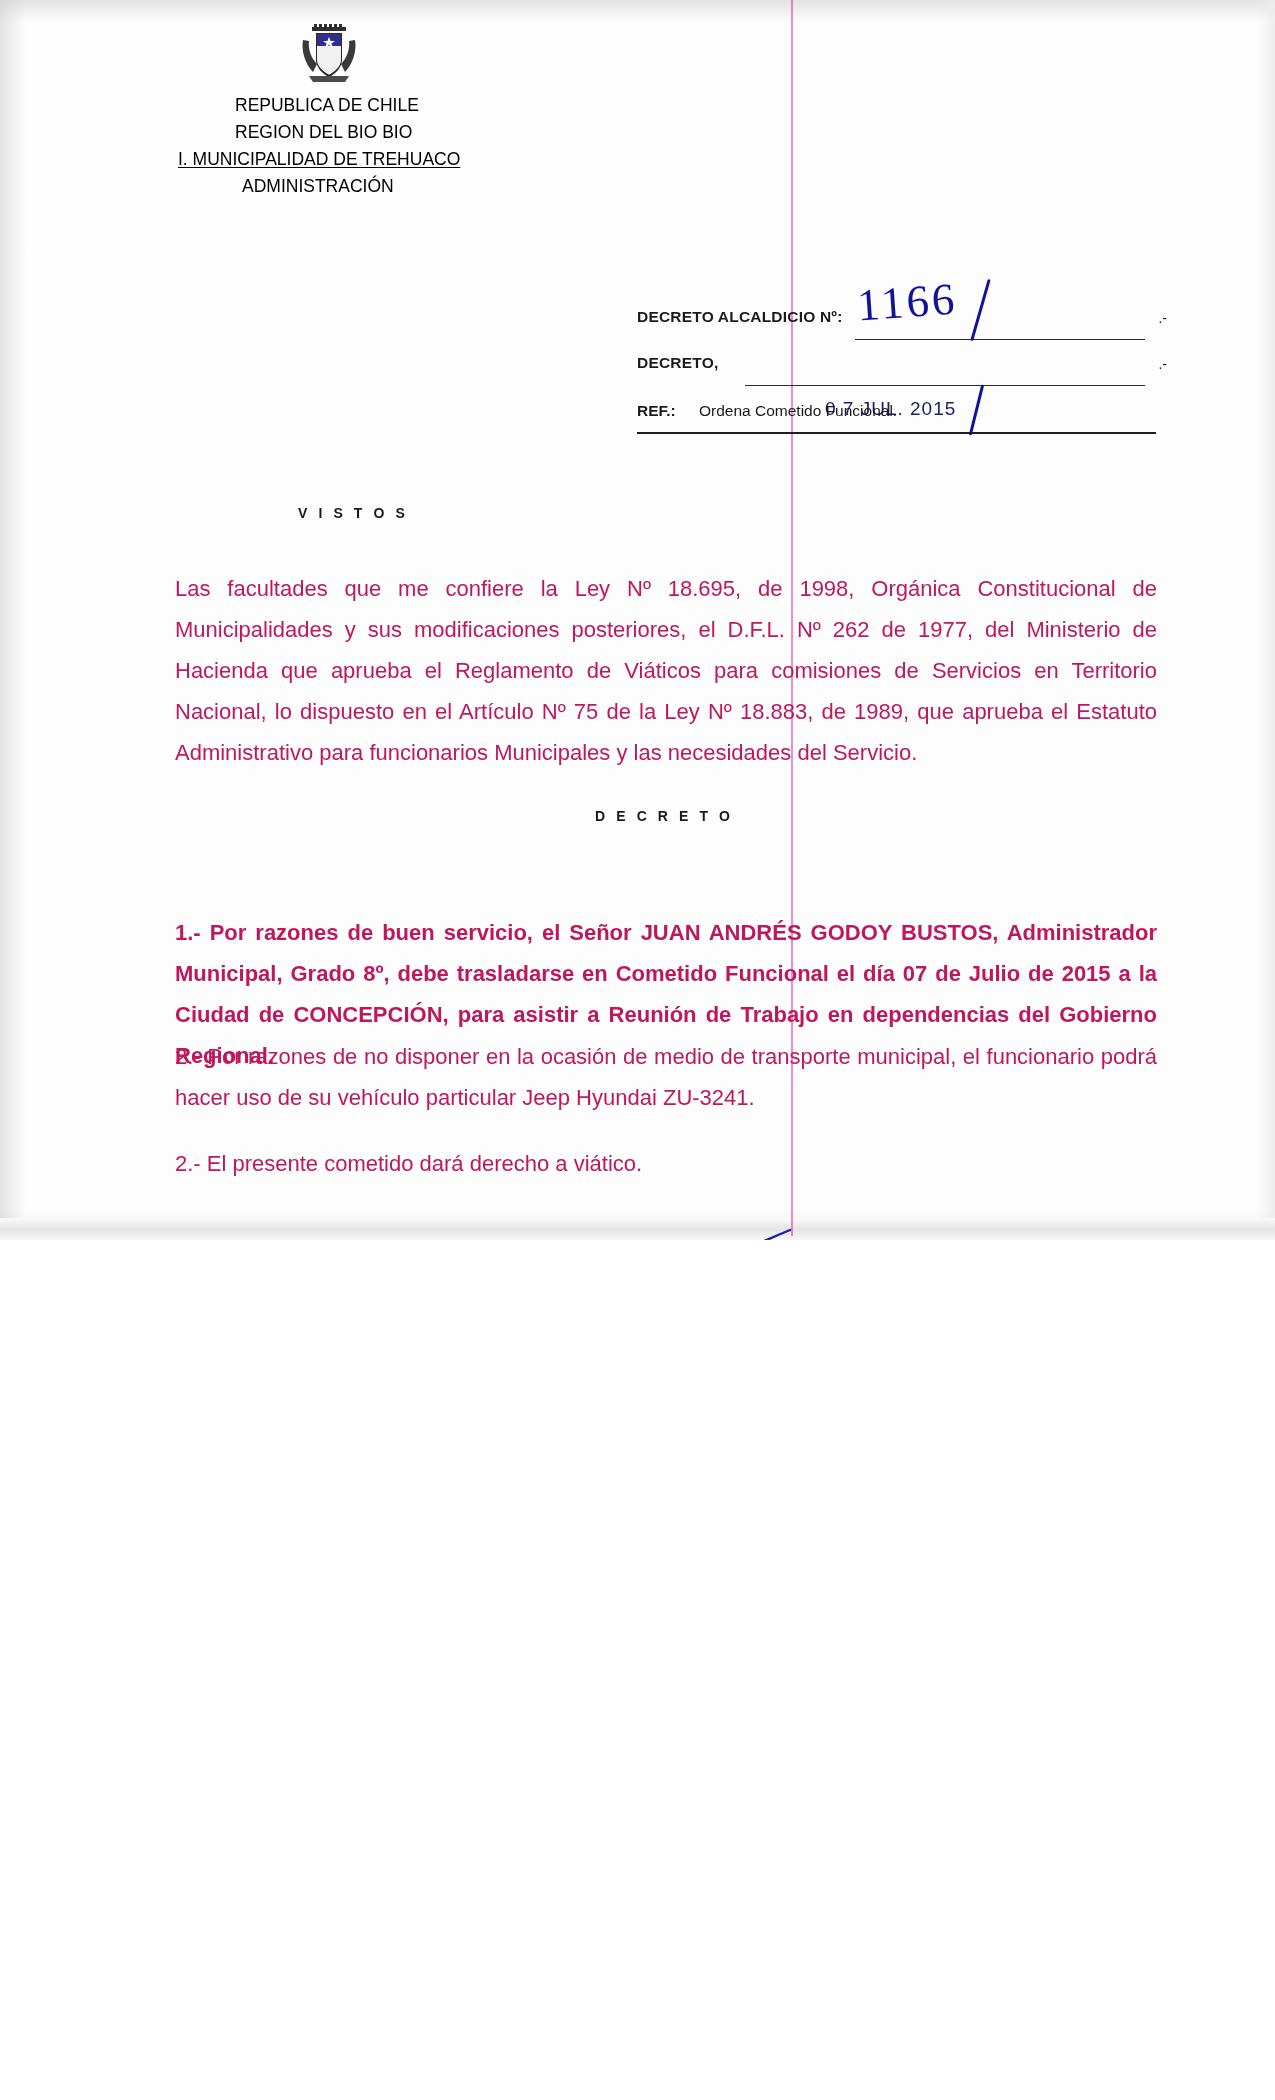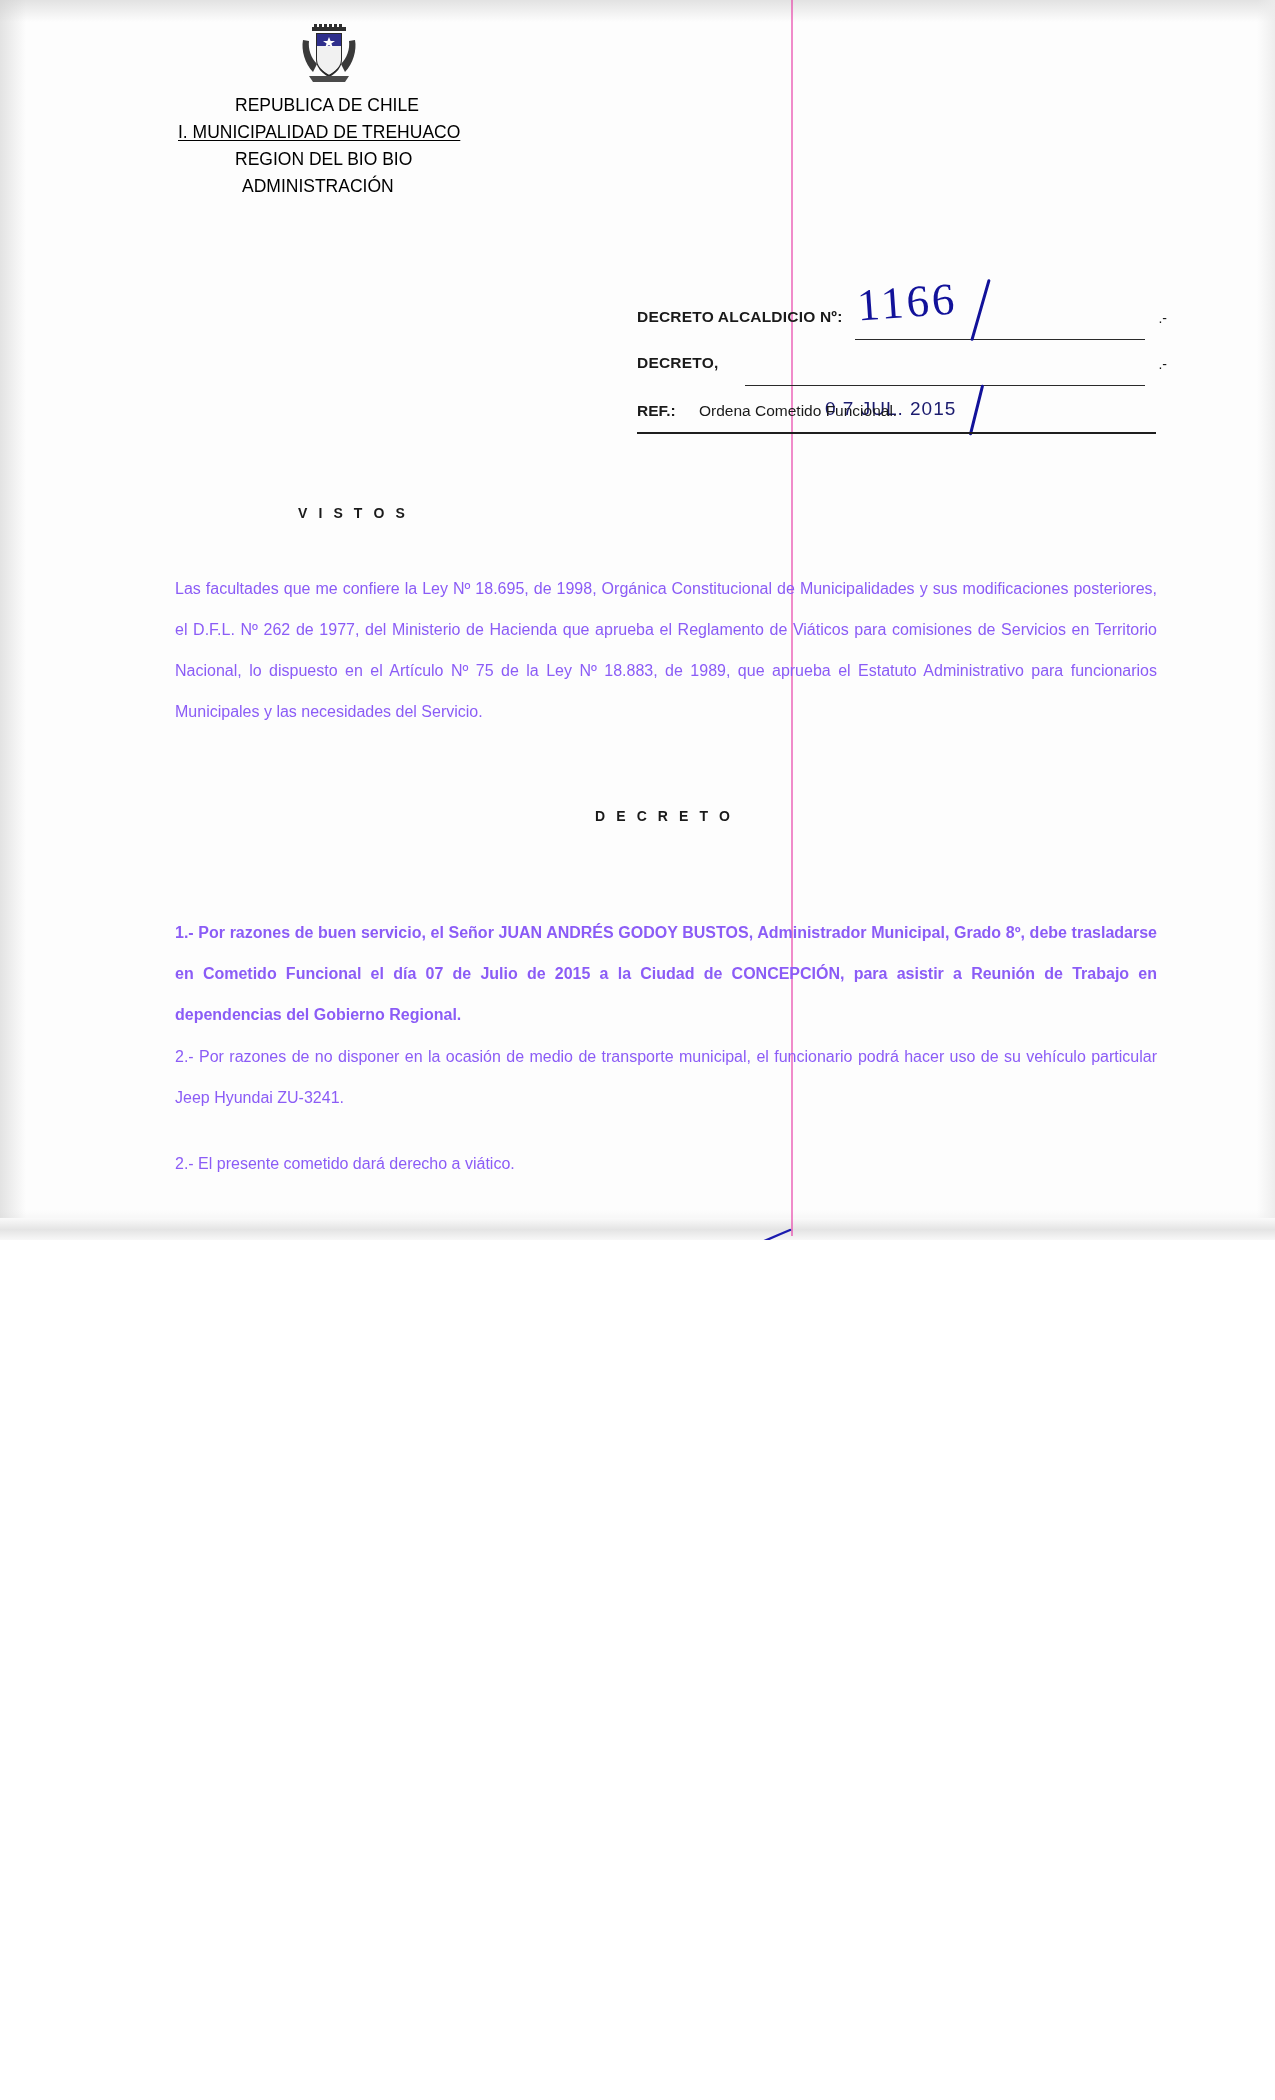--- a/index.html
+++ b/index.html
@@ -193,24 +193,24 @@
     position: absolute;
     font-weight: bold;
     font-size: 14px;
     letter-spacing: 3.6px;
   }
   #vistos-title { left: 298px; top: 505px; }
   #decreto-title { left: 595px; top: 808px; }
 
   .para {
     position: absolute;
-    font-size: 16px;
+    font-size: 22px;
     line-height: 41px;
     text-align: justify;
-    color: #8b5cf6;
+    color: #be185d;
   }
   #vistos-body { left: 175px; top: 568px; width: 982px; }
   #decreto-p1  { left: 175px; top: 912px; width: 982px; font-weight: bold; }
   #decreto-p2  { left: 175px; top: 1036px; width: 982px; }
   #decreto-p3  { left: 175px; top: 1143px; width: 982px; }
   #closing     { left: 460px; top: 1200px; width: 520px; font-weight: bold; line-height: 26px; }
 
   
   .ink {
     position: absolute;
@@ -252,22 +252,22 @@
       <path d="M18 10 H42 V22 H18 Z" fill="#2f2f8c"></path>
       <path d="M18 22 H42 V36 C42 45 30 50 30 50 C30 50 18 45 18 36 Z" fill="#f1f1f1"></path>
       <polygon points="30,13 31.6,17 36,17 32.4,19.4 33.8,23.4 30,20.9 26.2,23.4 27.6,19.4 24,17 28.4,17" fill="#ffffff"></polygon>
 
       <path d="M10 52 H50 L46 58 H14 Z" fill="#4a4a4a"></path>
     </svg>
   </div>
 
   <div class="header-block">
     <div class="line indent-1">REPUBLICA DE CHILE</div>
+    <div class="line indent-1">REGION DEL BIO BIO</div>
     <div class="line underlined">I. MUNICIPALIDAD DE TREHUACO</div>
-    <div class="line indent-1">REGION DEL BIO BIO</div>
     <div class="line indent-3">ADMINISTRACIÓN</div>
   </div>
 
   <div class="meta-block">
 
     <div class="meta-row">
       <span class="meta-label">DECRETO ALCALDICIO Nº:</span>
       <span class="meta-rule" style="left:218px; width:290px;"></span>
       <span class="meta-value-hand decree-number">1166</span>
       <span class="decree-number-slash"></span>

